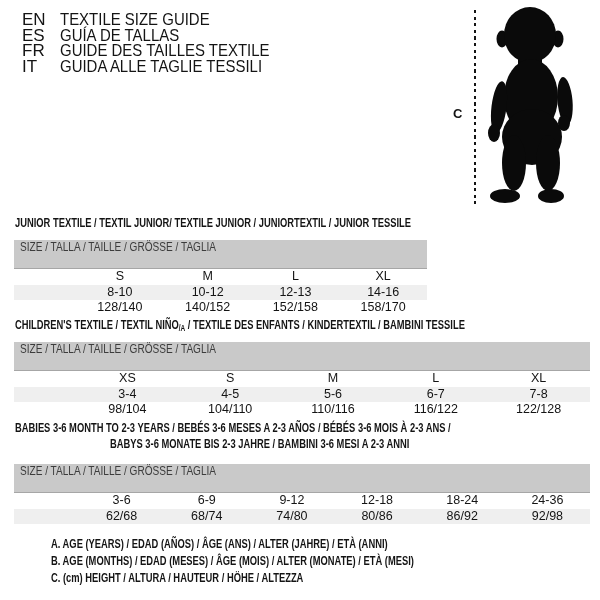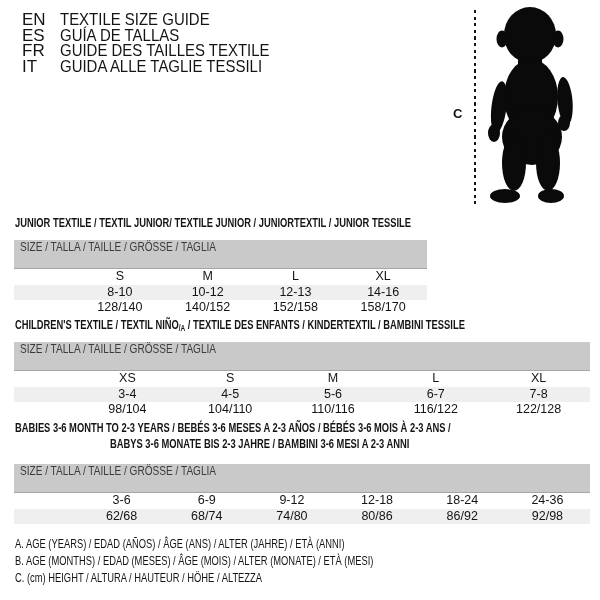--- a/index.html
+++ b/index.html
@@ -41,21 +41,21 @@
   .trow.alt{background:var(--alt-row);}
   .t1 .trow{grid-template-columns:62px repeat(4,1fr);}
   .t2 .trow{grid-template-columns:62px repeat(5,1fr);}
   .t3 .trow{grid-template-columns:65px repeat(6,1fr);}
   .cell{overflow:hidden;}
   .cell.lbl{padding-left:7px;text-align:center;margin-top:32px;}
   .cell.val{text-align:center;}
 
   
   .legend{position:absolute;left:15px;top:535px;}
-  .legend-line{height:17px;line-height:17px;font-size:13px;font-weight:normal;}
+  .legend-line{height:17px;line-height:17px;font-size:13px;font-weight:bold;margin-left:36px;}
 </style>
 </head>
 <body>
 
 <div class="canvas">
 
   <div class="langs">
     <div class="lang-row">
       <span class="lang-code">EN</span>
       <span class="condL">TEXTILE SIZE GUIDE</span>

